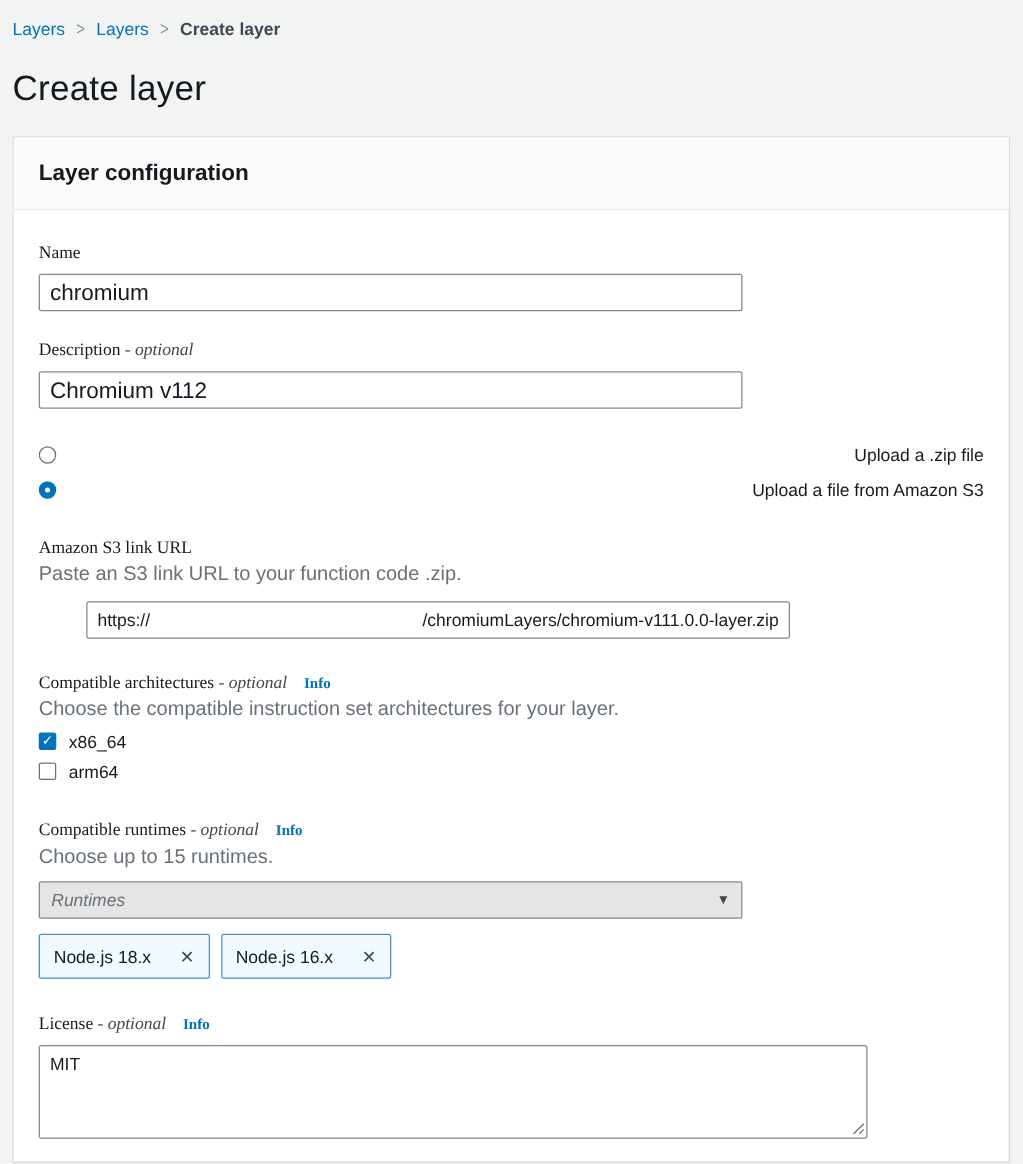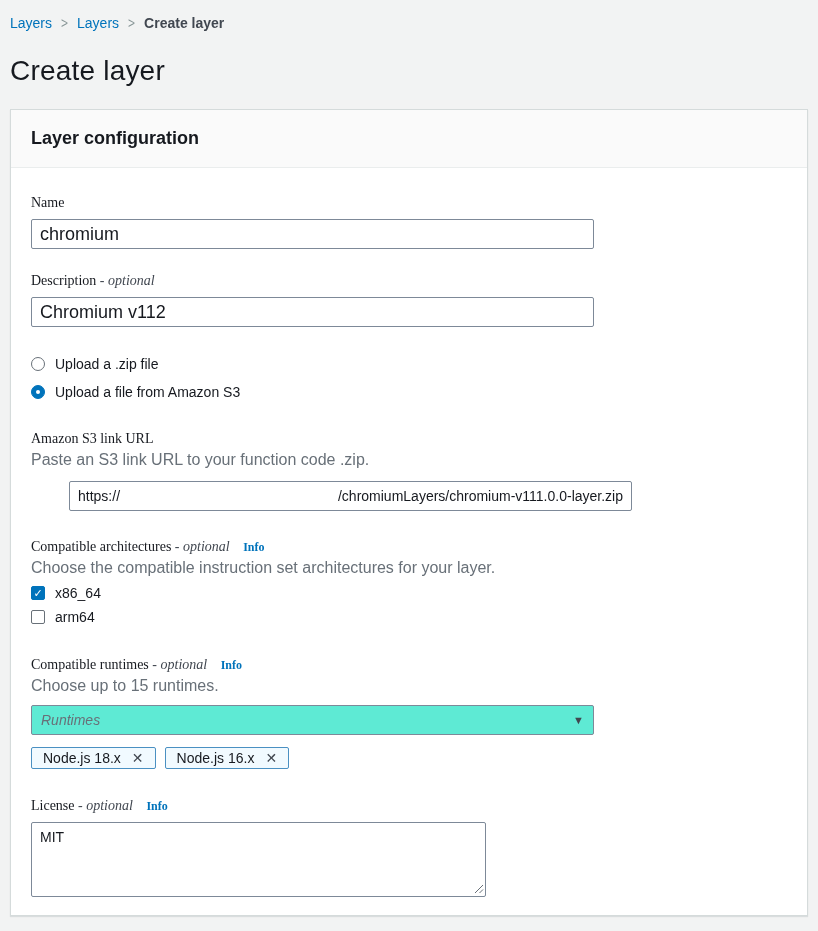--- a/index.html
+++ b/index.html
@@ -36,45 +36,45 @@
     display: block; width: 563px; height: 30px; margin-top: 8px;
     border: 1px solid #7d8998; border-radius: 2px; background: #fff;
     padding: 4px 8px; font-size: 18px; color: #16191f;
     font-family: "Liberation Sans", "DejaVu Sans", sans-serif;
   }
   .url-input { width: 563px; height: 30px; margin-top: 12px; border: 1px solid #7d8998; border-radius: 2px;
     background: #fff; padding: 4px 8px; font-size: 14px; display: flex; justify-content: space-between; align-items: center; cursor: text; margin-left: 38px; }
 
   
   .radio-group { margin: 29px 0 29px 0; }
-  .radio-row { display: flex; align-items: center; gap: 10px; font-size: 14px; margin-bottom: 12px; cursor: pointer; }
+  .radio-row { display: flex; align-items: center; gap: 10px; font-size: 14px; margin-bottom: 12px; cursor: pointer; justify-content: space-between; }
   .radio-row:last-child { margin-bottom: 12px; }
   .radio { width: 14px; height: 14px; border-radius: 50%; border: 1px solid #687078; background: #fff; position: relative; flex: none; }
   .radio.selected { border-color: #0073bb; background: #0073bb; }
   .radio.selected::after { content: ""; position: absolute; top: 4px; left: 4px; width: 4px; height: 4px; border-radius: 50%; background: #fff; }
 
   
   .check-row { display: flex; align-items: center; gap: 10px; font-size: 14px; margin-top: 8px; cursor: pointer; }
   .checkbox { width: 14px; height: 14px; border: 1px solid #687078; border-radius: 2px; background: #fff;
     display: flex; align-items: center; justify-content: center; flex: none; }
   .checkbox.checked { background: #0073bb; border-color: #0073bb; }
   .check-glyph { color: #fff; font-size: 11px; font-weight: 700; line-height: 1; }
 
   
-  .select { width: 563px; height: 30px; margin-top: 10px; border: 1px solid #7d8998; border-radius: 2px; background: #5eead4;
+  .select { width: 563px; height: 30px; margin-top: 10px; border: 1px solid #7d8998; border-radius: 2px; background: #e5e5e5;
     padding: 0 9px; display: flex; justify-content: space-between; align-items: center; cursor: pointer; }
   .select-placeholder { font-style: italic; color: #687078; font-size: 14px; }
   .caret { font-size: 11px; color: #414750; }
   .tokens { display: flex; gap: 9px; margin-top: 12px; }
-  .token { display: flex; align-items: center; gap: 11px; height: 22px; padding: 4px 11px;
+  .token { display: flex; align-items: center; gap: 23px; height: 36px; padding: 4px 11px;
     background: #f1faff; border: 1px solid #4a90c2; border-radius: 2px; font-size: 14px; color: #16191f; }
   .token-close { color: #414750; font-size: 14px; line-height: 1; cursor: pointer; }
 
   
-  .textarea-wrap { position: relative; width: 455px; margin-top: 8px; }
+  .textarea-wrap { position: relative; width: 663px; margin-top: 8px; }
   .license-textarea { width: 100%; height: 75px; border: 1px solid #7d8998; border-radius: 2px; background: #fff;
     padding: 6px 8px; font-size: 14px; color: #16191f; resize: none;
     font-family: "Liberation Sans", "DejaVu Sans", sans-serif; display: block; }
   .resize-handle { position: absolute; right: 2px; bottom: 3px; cursor: nwse-resize; line-height: 0; }
 </style>
 </head>
 <body>
 
 <nav class="breadcrumb">
   <a class="crumb-link">Layers</a>

